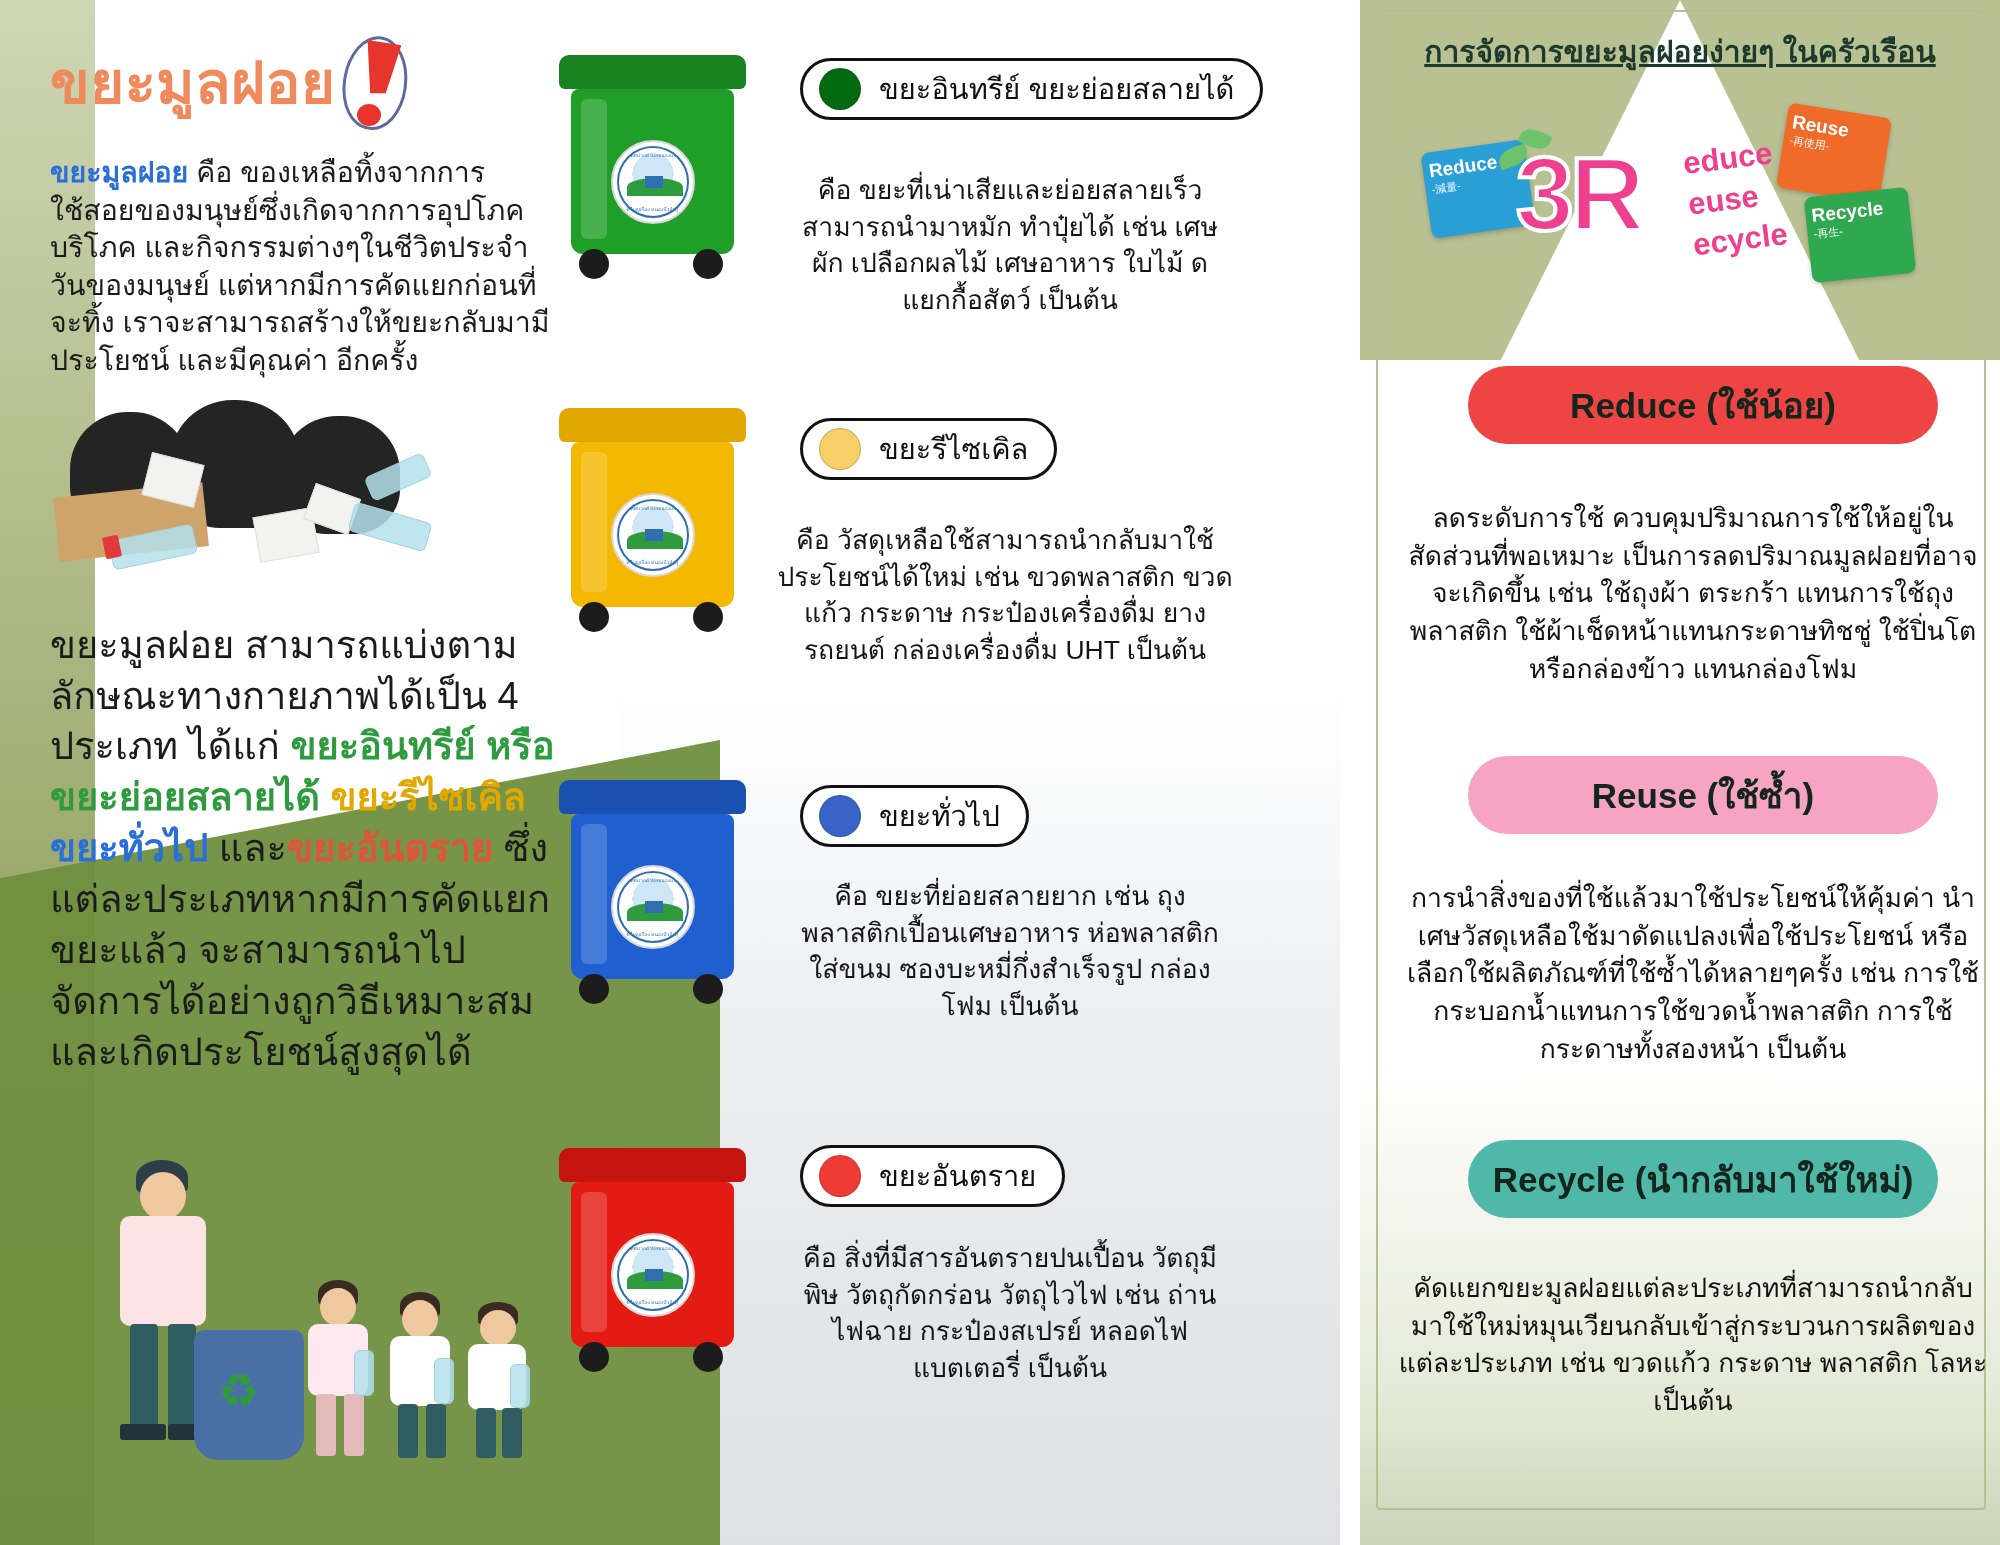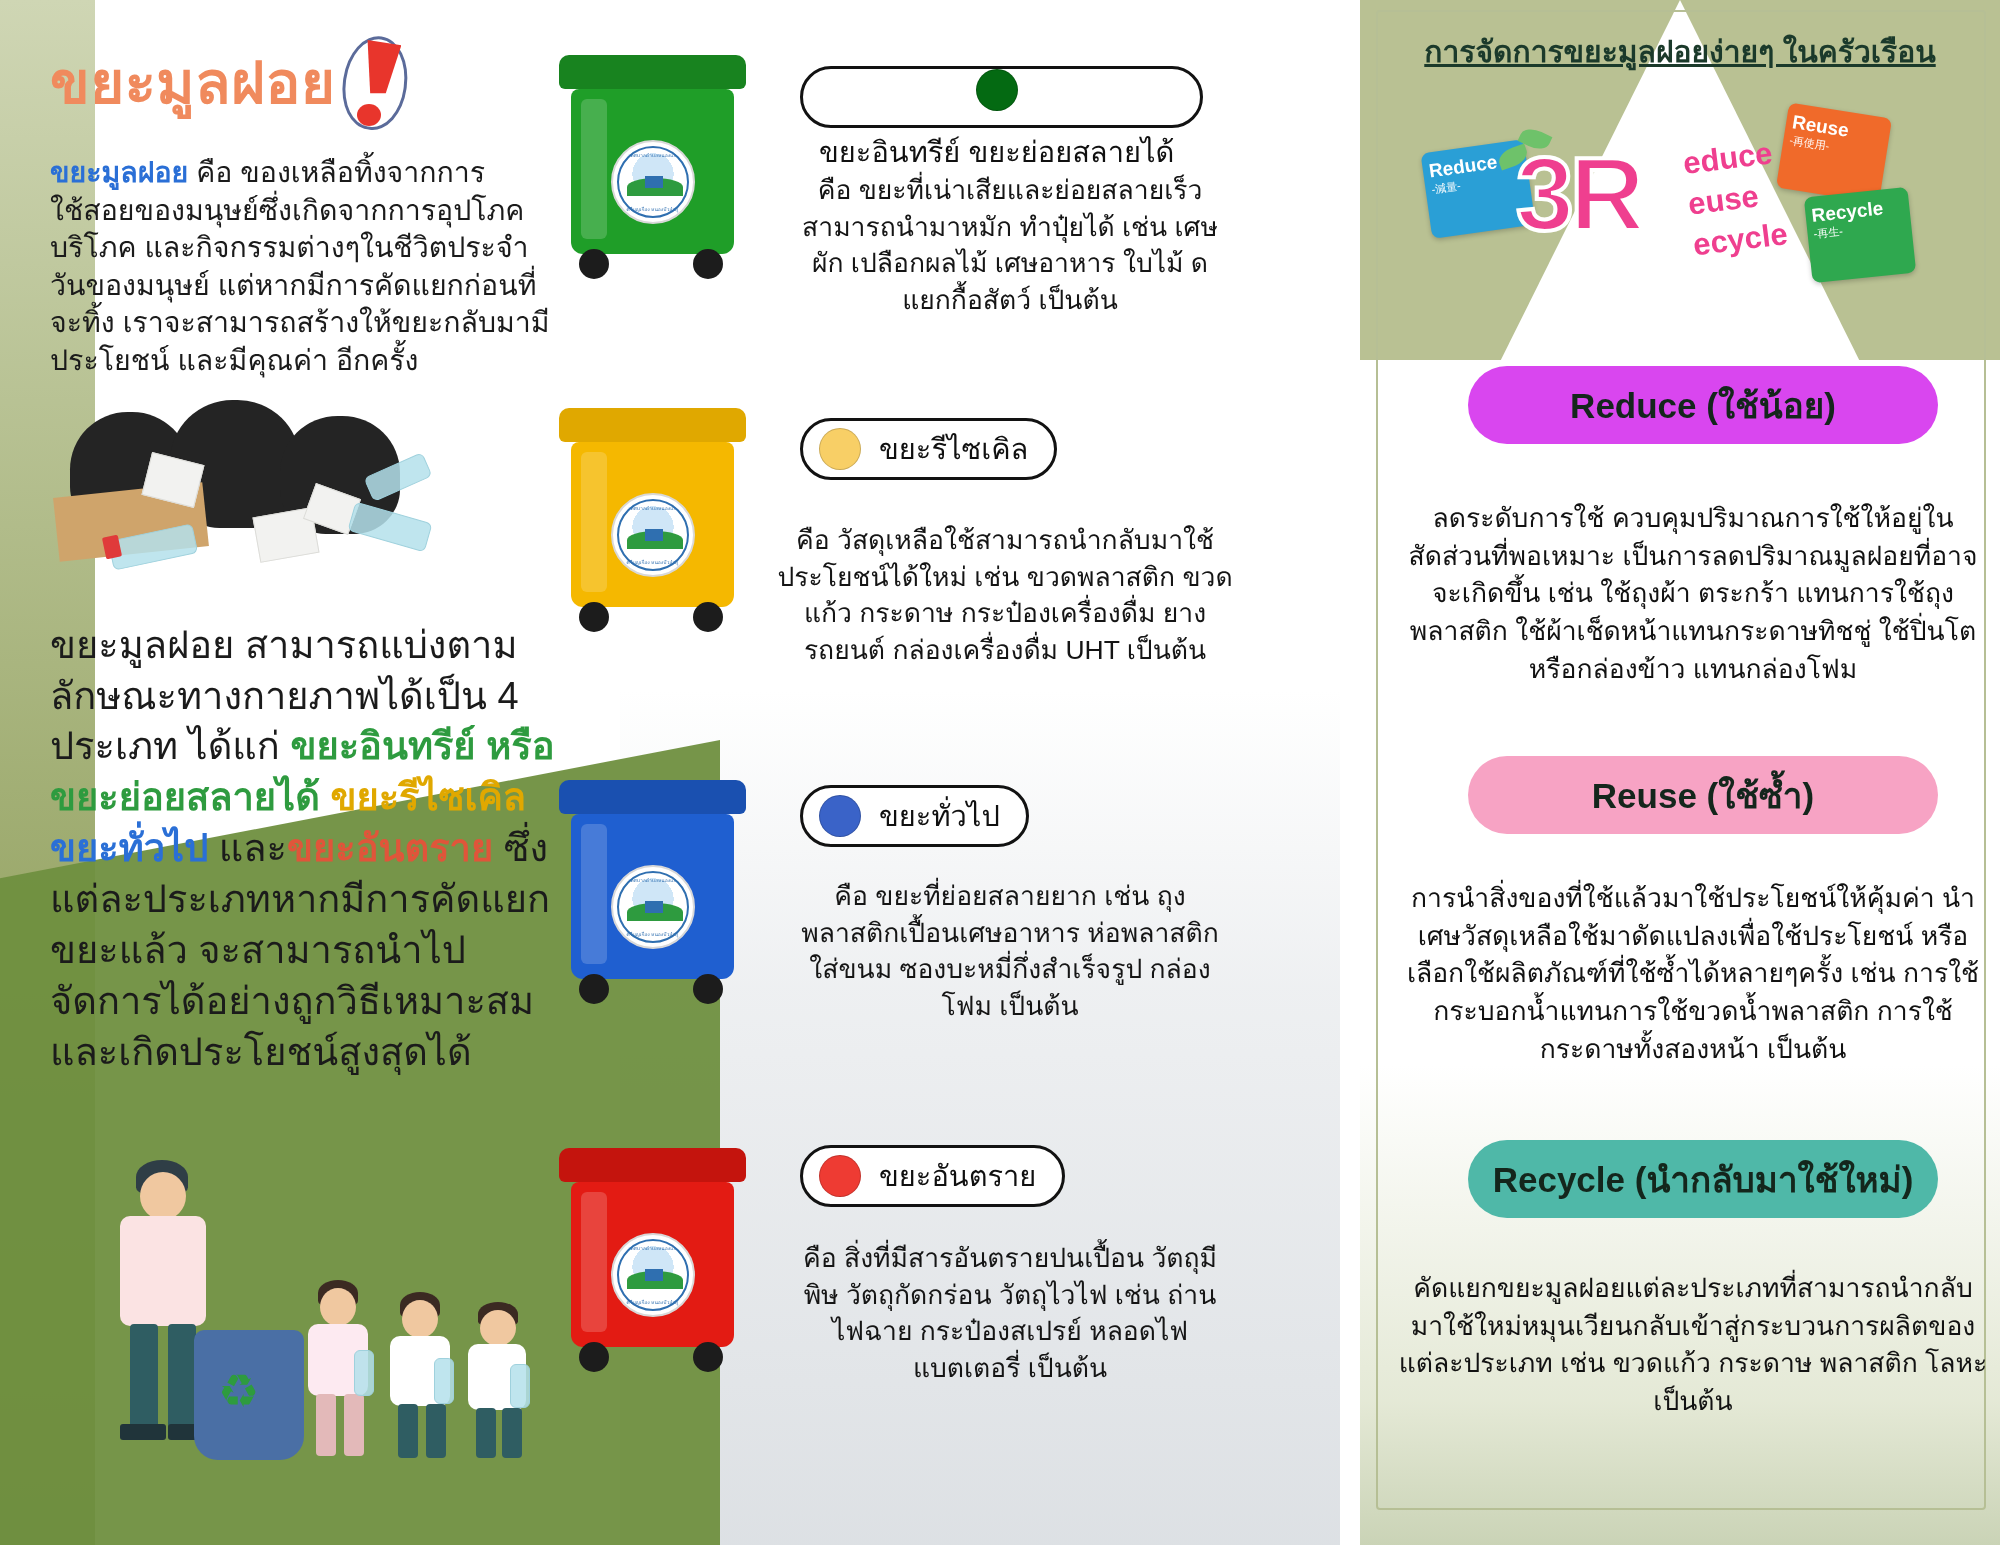--- a/index.html
+++ b/index.html
@@ -368,21 +368,21 @@
   .pill {
     position: absolute;
     left: 1468px;
     width: 470px; height: 78px;
     border-radius: 40px;
     display: flex; align-items: center; justify-content: center;
     font-size: 35px;
     font-weight: bold;
     color: #14261c;
   }
-  .pill-reduce  { top: 366px; background: #d946ef; }
+  .pill-reduce  { top: 366px; background: #ef4444; }
   .pill-reuse   { top: 756px; background: #f7a3c4; }
   .pill-recycle { top: 1140px; background: #4fb8a8; }
   .right-para {
     position: absolute;
     left: 1398px;
     width: 590px;
     text-align: center;
     font-size: 26.5px;
     line-height: 1.42;
     color: #121212;
@@ -502,21 +502,21 @@
       <div class="bin-seal">
         <div class="seal-inner">
           <div class="hill"></div>
             <div class="hut"></div>
           <div class="seal-text-top">เทศบาลตำบลหนองแก</div>
           <div class="seal-text-bottom">ศรีบุญเรือง  หนองบัวลำภู</div>
         </div>
       </div>
     </div>
   </div>
-  <div class="callout" style="left:800px; top:66px;flex-direction:column;">
+  <div class="callout" style="left:800px; top:58px;">
     <div class="swatch" style="background:#046a12;"></div>
     <div class="cl-label">ขยะอินทรีย์ ขยะย่อยสลายได้</div>
   </div>
   <div class="cat-desc" style="left:790px; top:172px;">คือ ขยะที่เน่าเสียและย่อยสลายเร็ว สามารถนำมาหมัก ทำปุ๋ยได้ เช่น เศษผัก เปลือกผลไม้ เศษอาหาร ใบไม้ ดแยกกื้อสัตว์ เป็นต้น</div>
 
   <div class="bin-block" style="left:565px; top:408px;">
     <div class="bin">
       <div class="bin-lid" style="background:#e0a800;"></div>
       <div class="bin-body" style="background:#f5b800;"></div>
       <div class="bin-wheel" style="left:14px;"></div>

